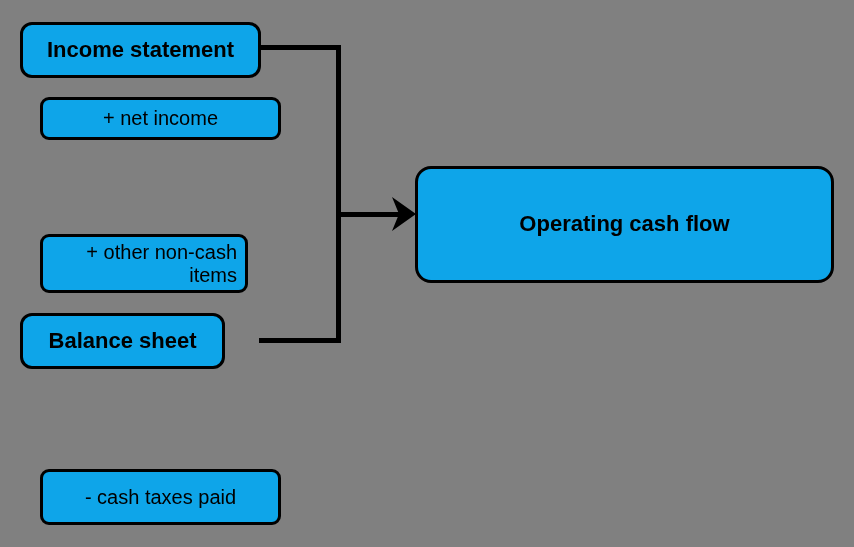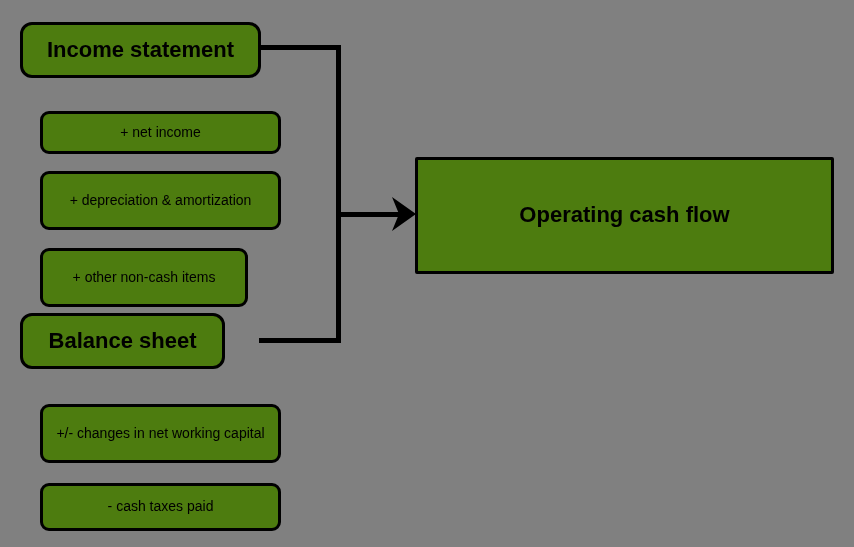--- a/index.html
+++ b/index.html
@@ -16,60 +16,60 @@
   #diagram {
     position: relative;
     width: 854px;
     height: 547px;
   }
 
   
   .node {
     position: absolute;
     box-sizing: border-box;
-    background: #4d7c0f;
+    background: #0ea5e9;
     border: 3px solid #000000;
     border-radius: 10px;
     display: flex;
     align-items: center;
     justify-content: center;
     text-align: right;
     color: #000000;
     line-height: 1.12;
     padding: 12px 8px;
   }
   .node.header {
     font-weight: bold;
     font-size: 22px;
     border-radius: 12px;
   }
   .node.item {
     font-weight: normal;
-    font-size: 14px;
+    font-size: 20px;
     border-radius: 9px;
-    margin-top: 14px;
   }
   .node.target {
     font-weight: bold;
     font-size: 22px;
-    border-radius: 2px;
+    border-radius: 16px;
     border-width: 3px;
+    margin-top: 9px;
   }
   .node > span {
     display: block;
   }
 
   
   #node-income-statement { left: 20px;  top: 22px;  width: 241px; height: 56px; }
   #node-net-income       { left: 40px;  top: 97px;  width: 241px; height: 43px; }
   #node-depreciation     { left: 40px;  top: 157px; width: 241px; height: 59px; }
   #node-other-noncash    { left: 40px;  top: 234px; width: 208px; height: 59px; }
   #node-balance-sheet    { left: 20px;  top: 313px; width: 205px; height: 56px; }
   #node-nwc-changes      { left: 40px;  top: 390px; width: 241px; height: 59px; }
-  #node-cash-taxes       { left: 40px;  top: 469px; width: 241px; height: 48px; }
+  #node-cash-taxes       { left: 40px;  top: 469px; width: 241px; height: 56px; }
   #node-operating-cf     { left: 415px; top: 157px; width: 419px; height: 117px; }
 
   
   .connector {
     position: absolute;
     background: #000000;
   }
   
   #conn-top-horizontal    { left: 259px; top: 45px;  width: 82px;  height: 5px; }
   
@@ -94,35 +94,29 @@
 <div id="diagram">
 
   <div class="node header" id="node-income-statement">
     <span>Income statement</span>
   </div>
 
   <div class="node item" id="node-net-income">
     <span>+ net income</span>
   </div>
 
-  <div class="node item" id="node-depreciation">
-    <span>+ depreciation &amp; amortization</span>
-  </div>
 
   <div class="node item" id="node-other-noncash">
     <span>+ other non-cash items</span>
   </div>
 
   <div class="node header" id="node-balance-sheet">
     <span>Balance sheet</span>
   </div>
 
-  <div class="node item" id="node-nwc-changes">
-    <span>+/- changes in net working capital</span>
-  </div>
 
   <div class="node item" id="node-cash-taxes">
     <span>- cash taxes paid</span>
   </div>
 
   <div class="connector" id="conn-top-horizontal"></div>
   <div class="connector" id="conn-bottom-horizontal"></div>
   <div class="connector" id="conn-vertical"></div>
   <div class="connector" id="conn-arrow-shaft"></div>
 

